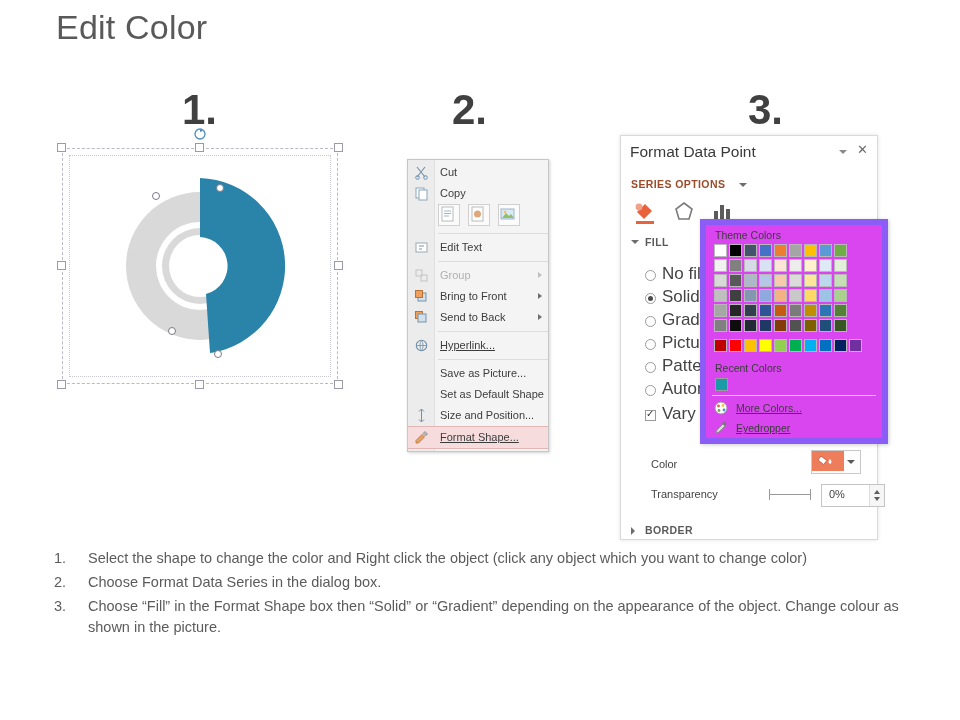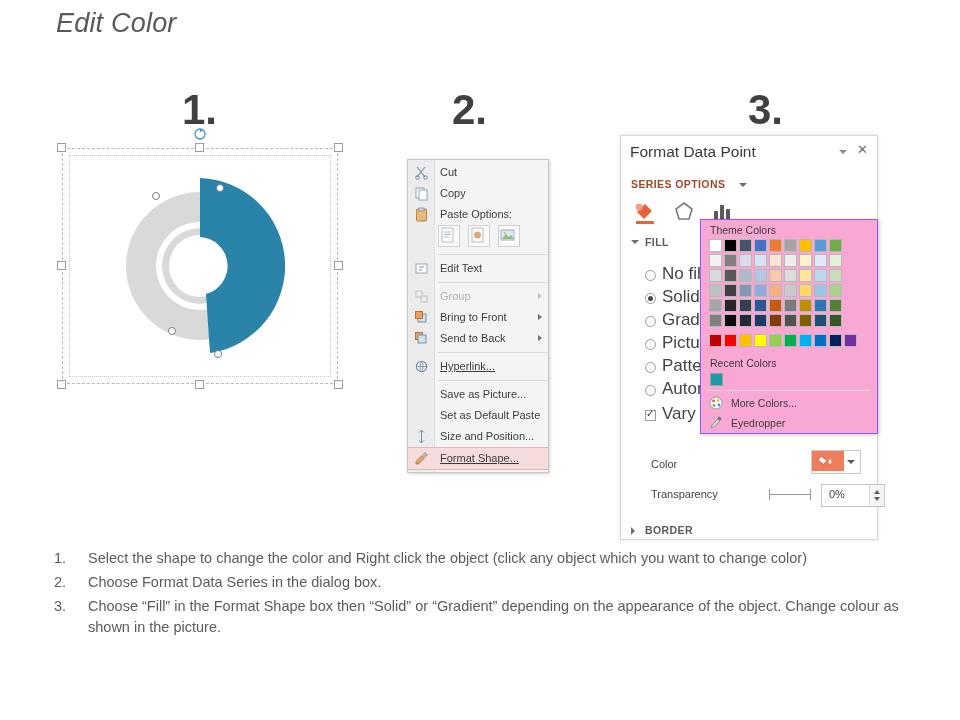--- a/index.html
+++ b/index.html
@@ -14,22 +14,21 @@
     color: #404040;
     overflow: hidden;
     position: relative;
   }
 
   
   #page-title {
     position: absolute;
     left: 56px;
     top: 8px;
-    font-size: 27px;
-    font-style: italic;
+    font-size: 34px;
     color: #595959;
     letter-spacing: .2px;
   }
 
   
   .step-number {
     position: absolute;
     font-size: 42px;
     font-weight: bold;
     color: #404040;
@@ -407,22 +406,22 @@
     border-top: 4px solid transparent;
     border-bottom: 4px solid transparent;
   }
 
   
   #color-picker {
     position: absolute;
     left: 700px;
     top: 219px;
     width: 176px;
-    background: #f9a8d4;
-    border: 1px solid #8b5cf6;
+    background: #d946ef;
+    border: 6px solid #8b5cf6;
     box-shadow: 1px 1px 4px rgba(0,0,0,.2);
     font-size: 10.5px;
     color: #3c3c3c;
   }
   .cp-heading {
     padding: 4px 0 2px 9px;
     font-size: 10.5px;
     color: #3c3c3c;
   }
   .swatch-grid {
@@ -443,20 +442,21 @@
     height: 1px;
     background: #dadada;
     margin: 2px 6px;
   }
   .cp-item {
     position: relative;
     height: 20px;
     line-height: 20px;
     padding-left: 30px;
     font-size: 10.5px;
+    text-decoration: underline;
   }
   .cp-item-icon {
     position: absolute;
     left: 8px;
     top: 3px;
     width: 14px;
     height: 14px;
   }
   #recent-swatch {
     width: 13px;
@@ -551,29 +551,20 @@
   <div class="cm-item">
     <span class="cm-icon">
       <svg width="15" height="15" viewBox="0 0 15 15">
         <rect x="2" y="2" width="8" height="10" fill="#fff" stroke="#8aa6bb" stroke-width="1"></rect>
         <rect x="5" y="4" width="8" height="10" fill="#fff" stroke="#8aa6bb" stroke-width="1"></rect>
       </svg>
     </span>
     <span>Copy</span>
   </div>
 
-  <div class="cm-item">
-    <span class="cm-icon">
-      <svg width="15" height="15" viewBox="0 0 15 15">
-        <rect x="2.5" y="2" width="10" height="12" rx="1" fill="#e8b97a" stroke="#b98840" stroke-width="1"></rect>
-        <rect x="5" y="1" width="5" height="3" fill="#d9d9d9" stroke="#8a8a8a" stroke-width=".8"></rect>
-      </svg>
-    </span>
-    <span>Paste Options:</span>
-  </div>
 
   <div id="paste-row">
     <span class="paste-opt">
       <svg width="18" height="18" viewBox="0 0 18 18">
         <rect x="3" y="2" width="11" height="14" fill="#fff" stroke="#bbb" stroke-width="1"></rect>
         <path d="M5 6h7M5 8.5h7M5 11h5" stroke="#9db6cc" stroke-width="1"></path>
       </svg>
     </span>
     <span class="paste-opt">
       <svg width="18" height="18" viewBox="0 0 18 18">
@@ -650,21 +641,21 @@
     <span class="cm-underline">Hyperlink...</span>
   </div>
 
   <div class="cm-sep"></div>
 
   <div class="cm-item">
     <span>Save as Picture...</span>
   </div>
 
   <div class="cm-item">
-    <span>Set as Default Paste</span>
+    <span>Set as Default Shape</span>
   </div>
 
   <div class="cm-item">
     <span class="cm-icon">
       <svg width="15" height="15" viewBox="0 0 15 15">
         <path d="M7.5 1.5v12M5 3.5l2.5-2.5 2.5 2.5M5 11.5l2.5 2.5 2.5-2.5" stroke="#6f8fa8" stroke-width="1" fill="none"></path>
       </svg>
     </span>
     <span>Size and Position...</span>
   </div>

